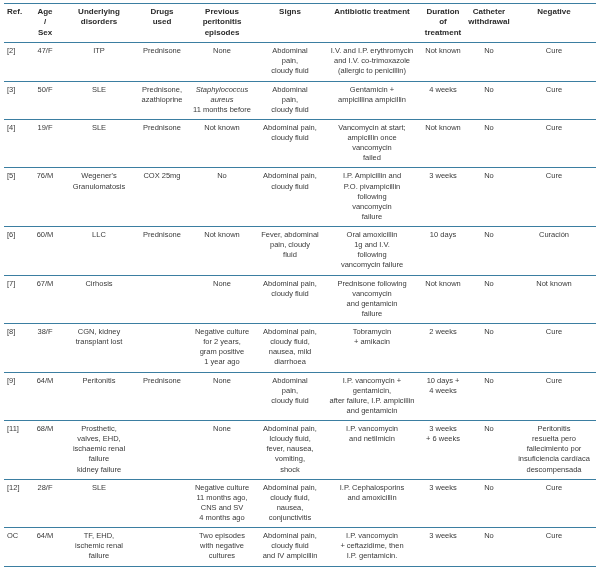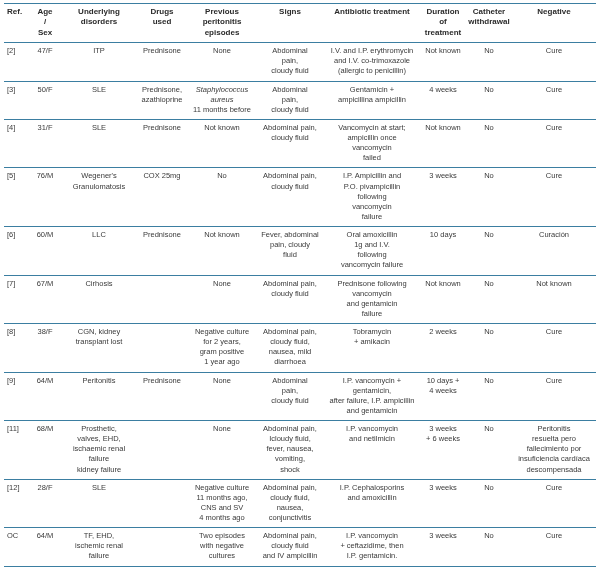--- a/index.html
+++ b/index.html
@@ -100,21 +100,21 @@
 pain,
 cloudy fluid</td>
           <td>Gentamicin +
 ampicillina ampicillin</td>
           <td>4 weeks</td>
           <td>No</td>
           <td>Cure</td>
         </tr>
         <tr>
           <td>[4]</td>
-          <td>31/F</td>
+          <td>19/F</td>
           <td>SLE</td>
           <td>Prednisone</td>
           <td>Not known</td>
           <td>Abdominal pain,
 cloudy fluid</td>
           <td>Vancomycin at start;
 ampicillin once
 vancomycin
 failed</td>
           <td>Not known</td>

